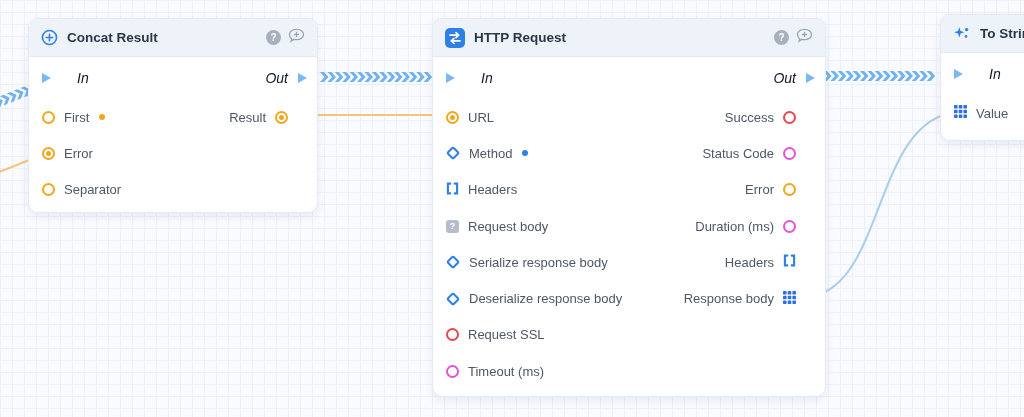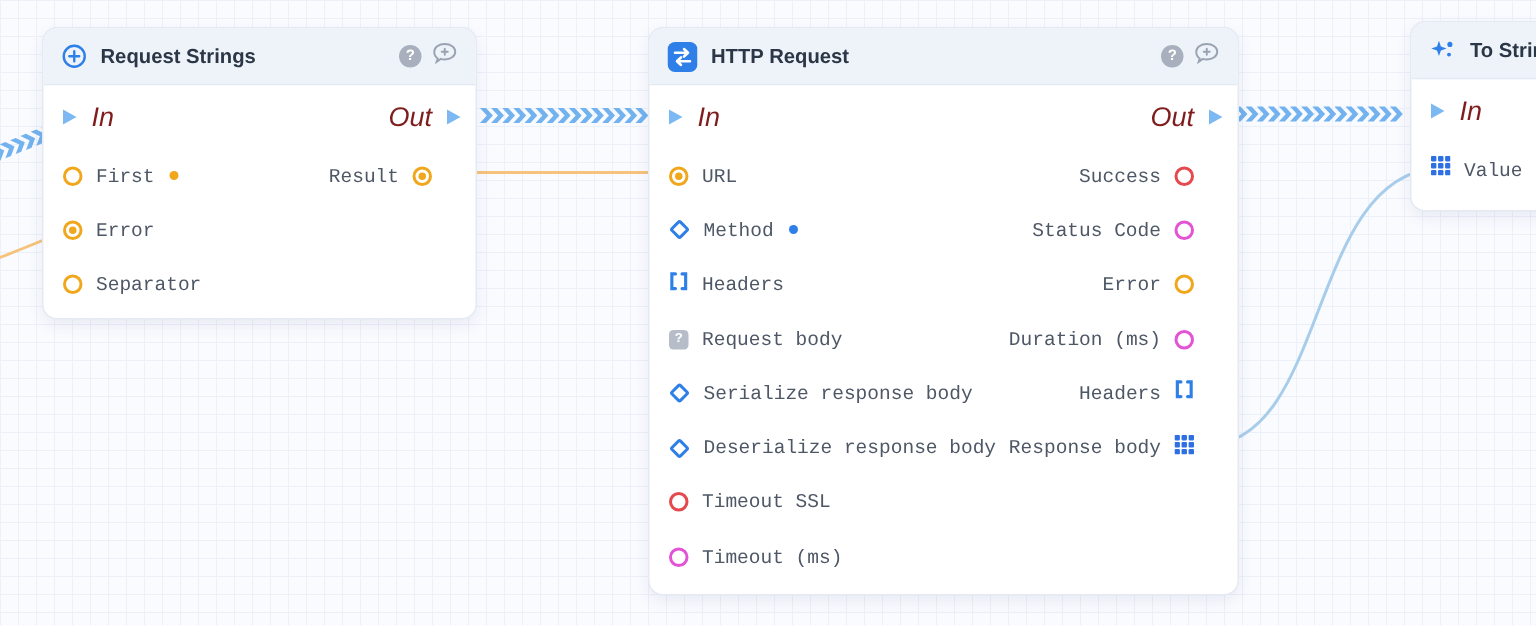--- a/index.html
+++ b/index.html
@@ -24,23 +24,23 @@
   }
   .node-title{font-weight:700;font-size:13.5px;color:#2b3747;flex:1;white-space:nowrap;}
   .nicon{display:flex;align-items:center;}
   .hact{display:flex;align-items:center;gap:7px;}
   .help{
     width:15px;height:15px;border-radius:50%;background:#a9b0bd;color:#fff;
     font-size:10px;font-weight:700;display:flex;align-items:center;justify-content:center;
   }
   .flow-row{display:flex;align-items:center;justify-content:space-between;height:42px;padding:0 10px 0 13px;}
   .flow-port{display:flex;align-items:center;gap:10px;}
-  .flow-label{font-style:italic;font-size:18px;color:#7f1d1d;font-weight:500;}
+  .flow-label{font-style:italic;font-size:14px;color:#0f172a;font-weight:500;margin-left:16px;}
   .tri{width:0;height:0;border-top:5.5px solid transparent;border-bottom:5.5px solid transparent;border-left:9px solid #7cb8f1;}
-  .pbody{position:relative;font-family:Liberation Mono, monospace;}
+  .pbody{position:relative;}
   .pcol-l{display:flex;flex-direction:column;}
   .pcol-r{position:absolute;right:16px;top:0;display:flex;flex-direction:column;align-items:flex-end;}
   .prow{height:36.3px;display:flex;align-items:center;gap:9px;padding:0 13px;}
   .prow.rev{flex-direction:row-reverse;}
   .plabel{font-size:13px;color:#4d5765;white-space:nowrap;}
   .pi-circle{width:13px;height:13px;border:2px solid var(--pc);border-radius:50%;
     box-sizing:border-box;background:#fff;display:flex;align-items:center;justify-content:center;flex:0 0 auto;}
   .pi-circle.filled::after{content:"";width:5px;height:5px;border-radius:50%;background:var(--pc);}
   .pi-diamond{width:10px;height:10px;border:2px solid #2f7fe8;border-radius:2px;transform:rotate(45deg);
     box-sizing:border-box;background:#fff;margin:0 2px;flex:0 0 auto;}
@@ -92,21 +92,21 @@
   </svg>
 
   <div class="node" style="left:28px;top:18px;width:288px;height:193px">
     <div class="node-header">
       <span class="nicon">
         <svg width="17" height="17" viewBox="0 0 17 17">
             <circle cx="8.5" cy="8.5" r="7" fill="none" stroke="#2f7fe8" stroke-width="1.6"></circle>
             <path d="M8.5 5.2 v6.6 M5.2 8.5 h6.6" stroke="#2f7fe8" stroke-width="1.6" stroke-linecap="round"></path>
           </svg>
       </span>
-      <span class="node-title">Request Strings</span>
+      <span class="node-title">Concat Result</span>
       <span class="hact">
         <span class="help">?</span>
         <span>
           <svg width="17" height="15" viewBox="0 0 17 15">
               <path d="M8.5 1.3 c4 0 7 2.3 7 5.2 s-3 5.2-7 5.2 c-.9 0-1.8-.1-2.6-.4 L3.1 13.2 l.7-2.2 C2.3 10 1.5 8.3 1.5 6.5 c0-2.9 3-5.2 7-5.2 Z" fill="none" stroke="#9aa3b0" stroke-width="1.3"></path>
               <path d="M8.5 4.5 v4 M6.5 6.5 h4" stroke="#9aa3b0" stroke-width="1.3" stroke-linecap="round"></path>
             </svg>
         </span>
       </span>
     </div>
@@ -200,21 +200,21 @@
         <div class="prow">
           <span class="pi-diamond"></span>
           <span class="plabel">Serialize response body</span>
         </div>
         <div class="prow">
           <span class="pi-diamond"></span>
           <span class="plabel">Deserialize response body</span>
         </div>
         <div class="prow">
           <span class="pi-circle" style="--pc:#e5484d"></span>
-          <span class="plabel">Timeout SSL</span>
+          <span class="plabel">Request SSL</span>
         </div>
         <div class="prow">
           <span class="pi-circle" style="--pc:#e353d6"></span>
           <span class="plabel">Timeout (ms)</span>
         </div>
       </div>
       <div class="pcol-r">
         <div class="prow rev">
           <span class="pi-circle" style="--pc:#e5484d"></span>
           <span class="plabel">Success</span>

